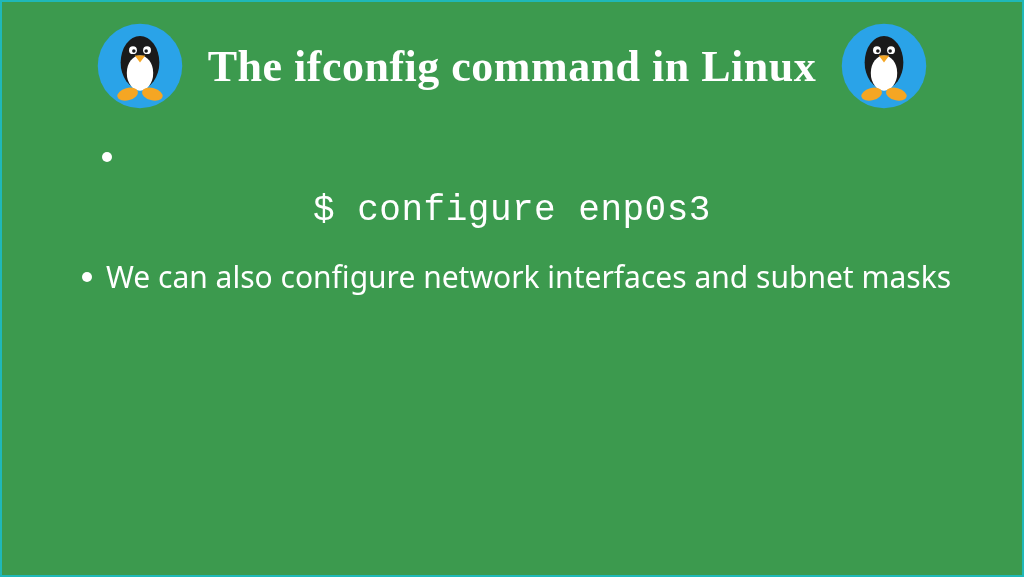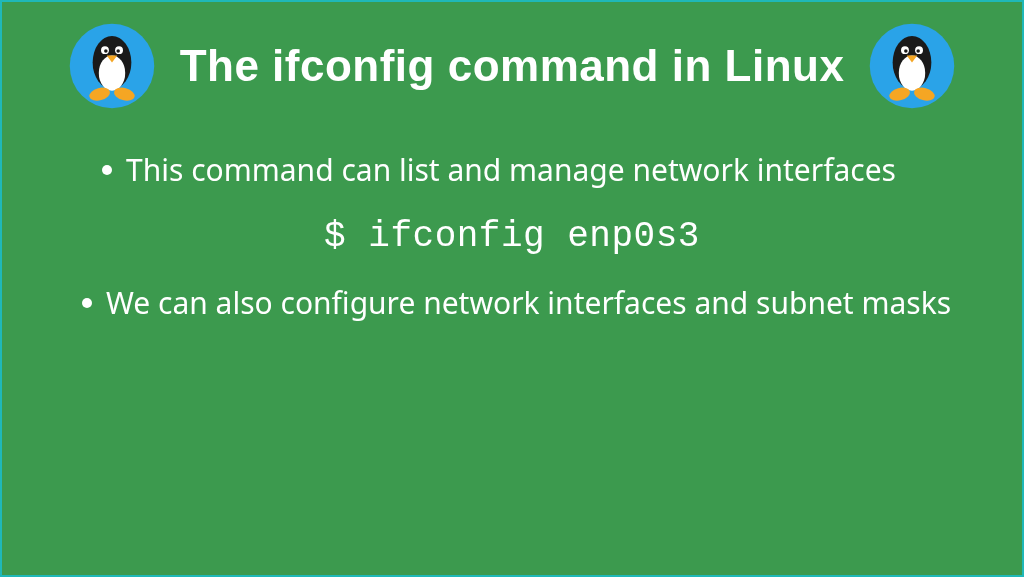--- a/index.html
+++ b/index.html
@@ -13,21 +13,21 @@
     font-family: "Segoe UI", -apple-system, system-ui, sans-serif;
   }
   .header {
     display: flex;
     align-items: center;
     justify-content: center;
     gap: 24px;
     padding: 20px 40px 10px 40px;
   }
   .title {
-    font-family: Liberation Sans, sans-serif;
+    font-family: Liberation Serif, serif;
     font-weight: bold;
     font-size: 44px;
     text-align: center;
     letter-spacing: 0.5px;
   }
   .tux-badge {
     width: 88px;
     height: 88px;
     flex: 0 0 88px;
   }
@@ -96,24 +96,23 @@
       <ellipse cx="36" cy="82" rx="12" ry="7" fill="#f5a623" transform="rotate(-15 36 82)"></ellipse>
       <ellipse cx="64" cy="82" rx="12" ry="7" fill="#f5a623" transform="rotate(15 64 82)"></ellipse>
     </svg>
   </span>
 </div>
 
 <div class="content">
 
   <div class="bullet-row first">
     <span class="bullet-dot"></span>
-    <span class="bullet-text">This command can list and manage network interfaces</span>
   </div>
 
-  <div class="cmd">$ ifconfig enp0s3</div>
+  <div class="cmd">$ configure enp0s3</div>
 
   <div class="bullet-row second">
     <span class="bullet-dot"></span>
     <span class="bullet-text">We can also configure network interfaces and subnet masks</span>
   </div>
 
 
 </div>
 
 </body></html>

